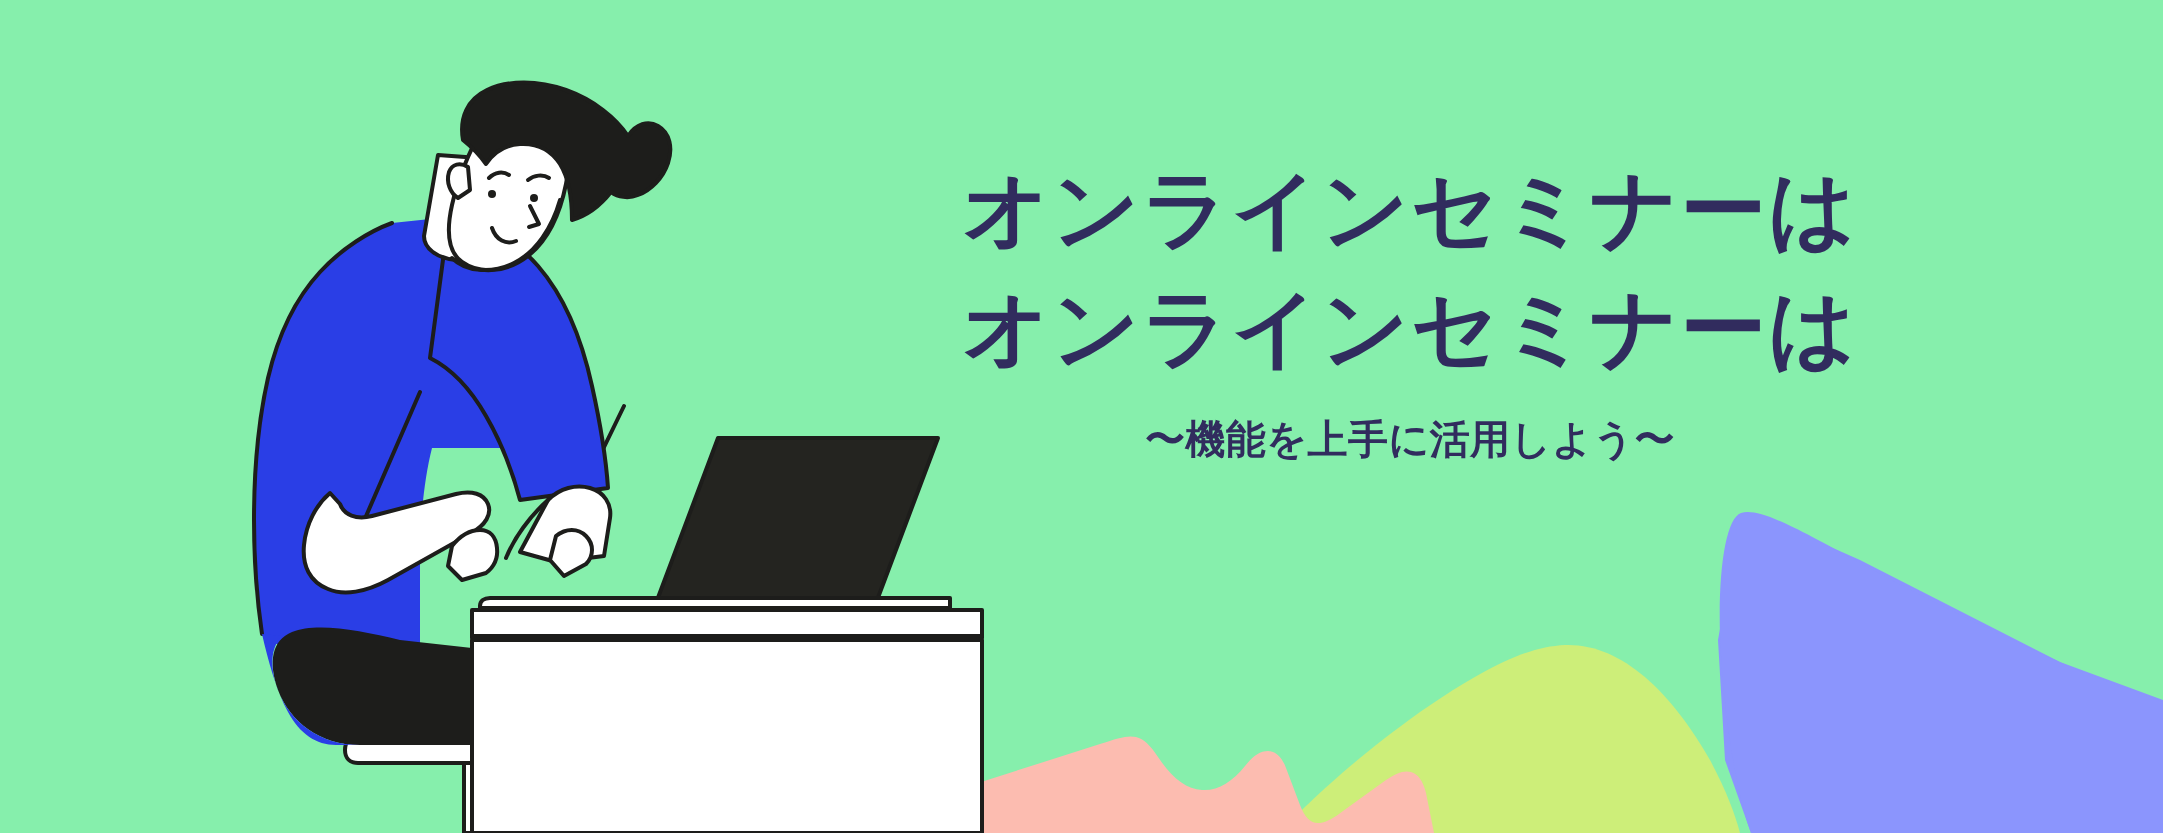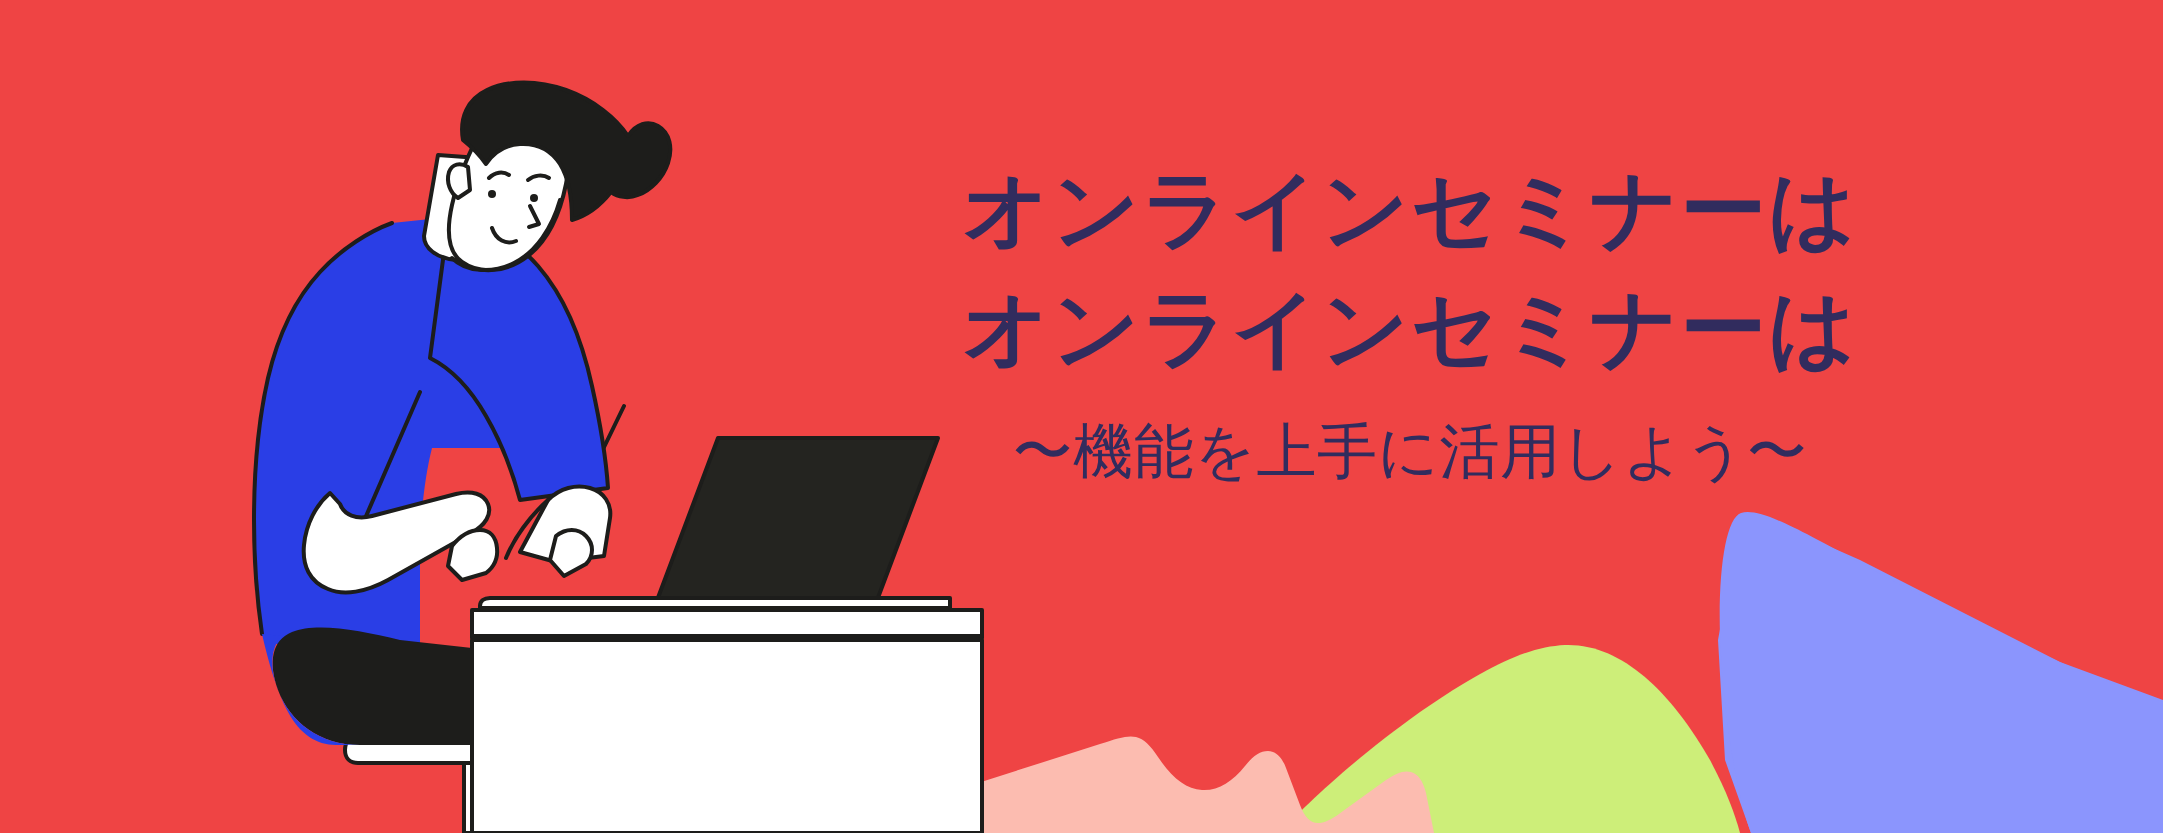--- a/index.html
+++ b/index.html
@@ -5,21 +5,21 @@
 <style>
   html, body {
     margin: 0;
     padding: 0;
     background: #ffffff;
   }
   #banner {
     position: relative;
     width: 2163px;
     height: 833px;
-    background: #ef4444;
+    background: #86efac;
     overflow: hidden;
     font-family: "Liberation Sans", "DejaVu Sans", sans-serif;
   }
   
   #decor {
     position: absolute;
     left: 0;
     top: 0;
     width: 2163px;
     height: 833px;
@@ -46,22 +46,22 @@
     color: #312c5e;
     font-size: 86px;
     font-weight: 700;
     line-height: 1.38;
     letter-spacing: 0.02em;
     white-space: nowrap;
   }
   .subtitle-line {
     display: block;
     color: #312c5e;
-    font-size: 60px;
-    font-weight: 400;
+    font-size: 40px;
+    font-weight: 700;
     line-height: 1.3;
     letter-spacing: 0.01em;
     margin-top: 26px;
     white-space: nowrap;
   }
 </style>
 </head>
 <body>
 
 <div id="banner">

